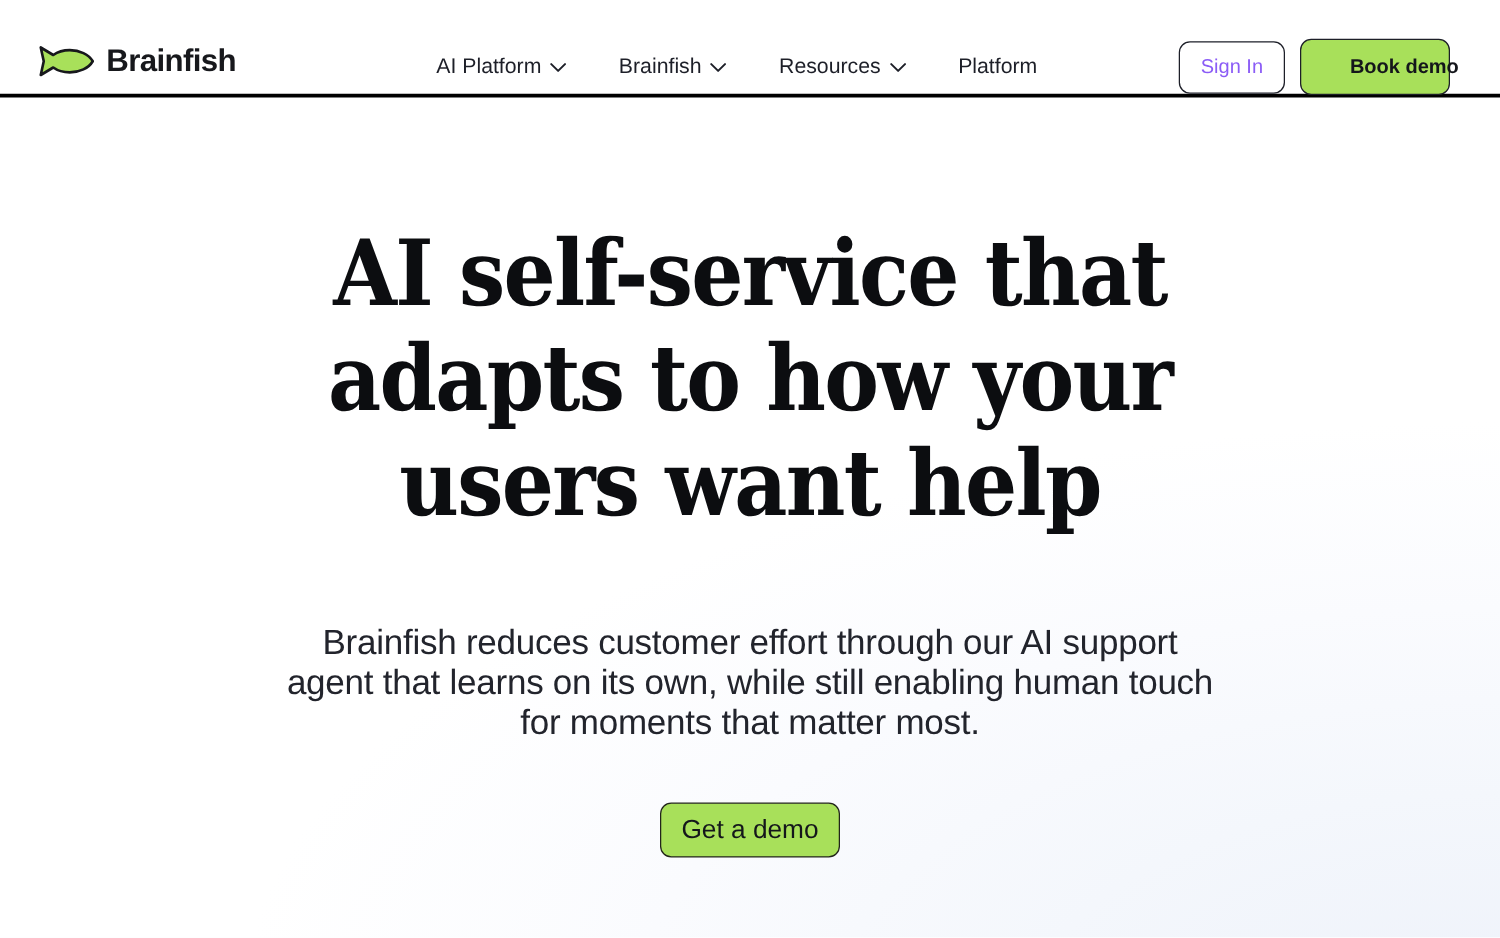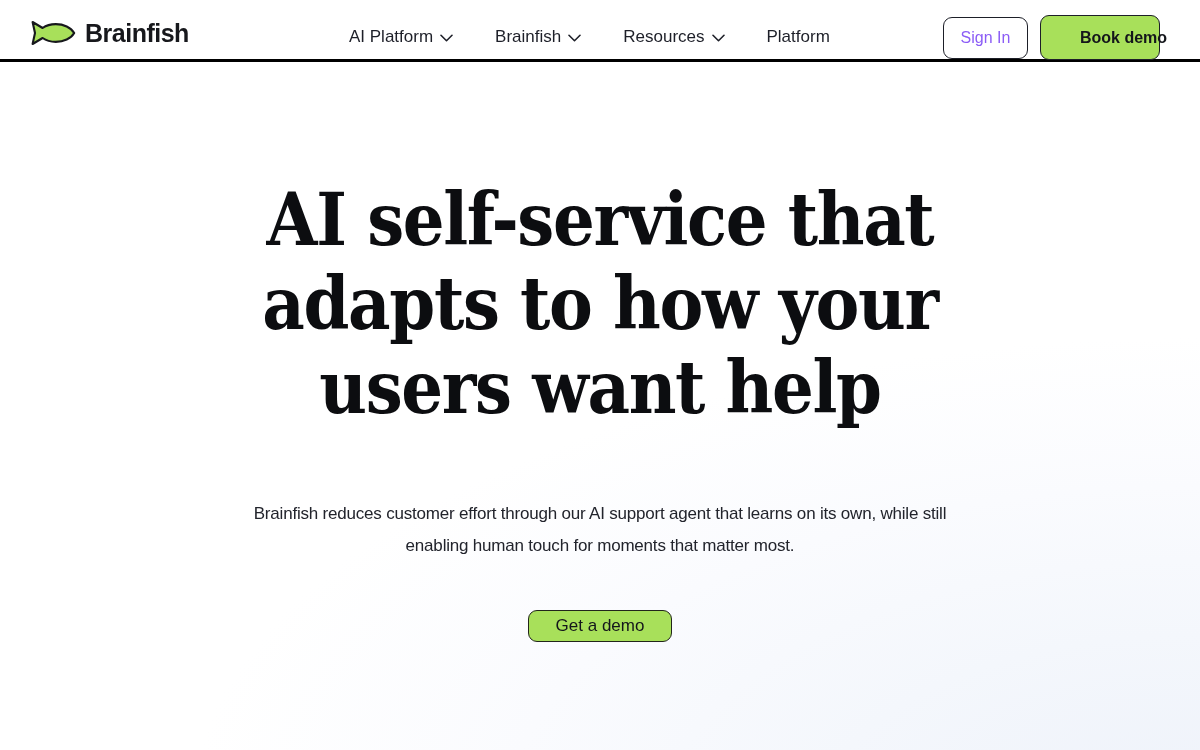--- a/index.html
+++ b/index.html
@@ -24,21 +24,21 @@
     height: 750px;
     background:
       radial-gradient(120% 90% at 100% 108%, #eef2fa 0%, #f4f7fc 26%, #fafbfe 48%, #ffffff 70%),
       linear-gradient(180deg, #ffffff 0%, #ffffff 55%, #fbfcfe 100%);
     overflow: hidden;
   }
 
   
   .header {
     position: absolute;
-    top: 0; left: 0;
+    top: 16px; left: 0;
     width: 1200px;
     height: 62px;
     background: #ffffff;
     border-bottom: 3px solid #000000;
     display: flex;
     align-items: center;
     z-index: 5;
   }
 
   
@@ -154,36 +154,36 @@
     letter-spacing: -1.5px;
     color: #0c0d10;
     transform: scaleX(0.9);
   }
 
   .subhead {
     width: 745px;
     margin-top: 69px;
     text-align: center;
     font-family: "Liberation Sans", sans-serif;
-    font-size: 17px;
+    font-size: 28px;
     line-height: 32px;
     letter-spacing: -0.2px;
     color: #22242c;
   }
 
   .cta-wrap {
     margin-top: 48px;
   }
   .btn-cta {
     width: 144px;
-    height: 32px;
+    height: 44px;
     background: #a8e05a;
     border: 1.5px solid #22251b;
     border-radius: 9px;
-    font-size: 17px;
+    font-size: 21px;
     color: #14161b;
     font-family: "Liberation Sans", sans-serif;
     display: inline-flex;
     align-items: center;
     justify-content: center;
     cursor: pointer;
   }
 </style>
 </head>
 <body>

